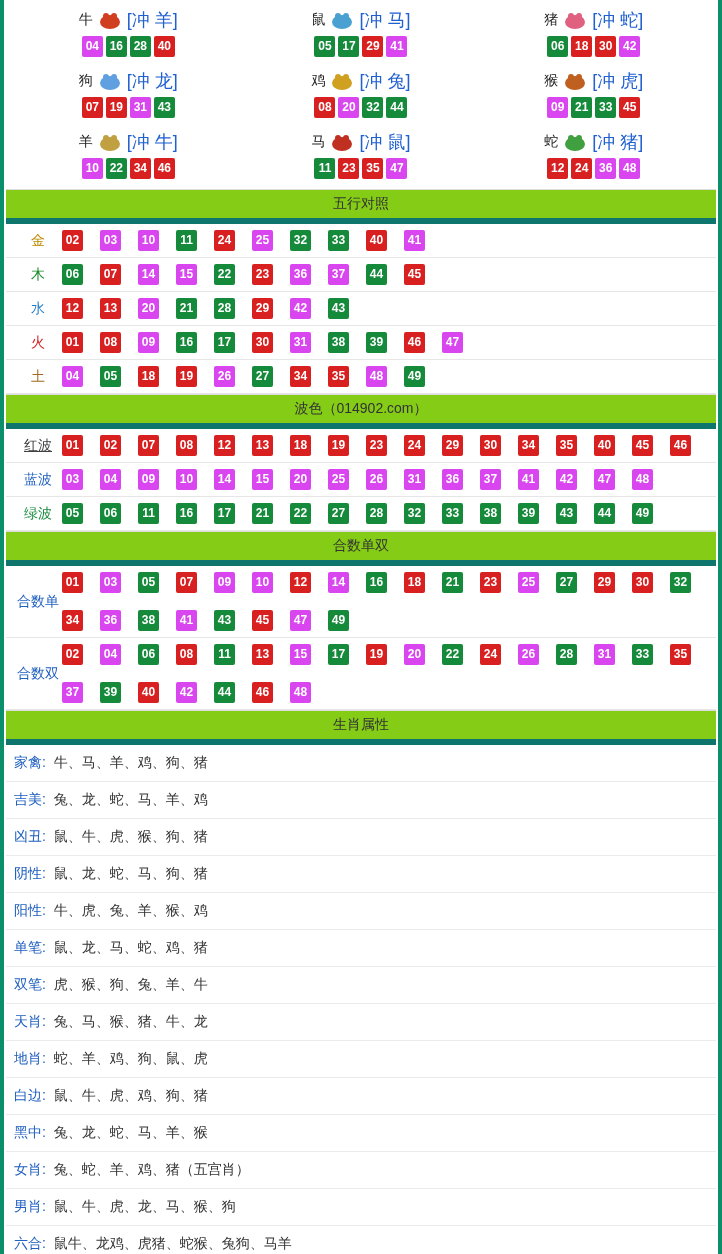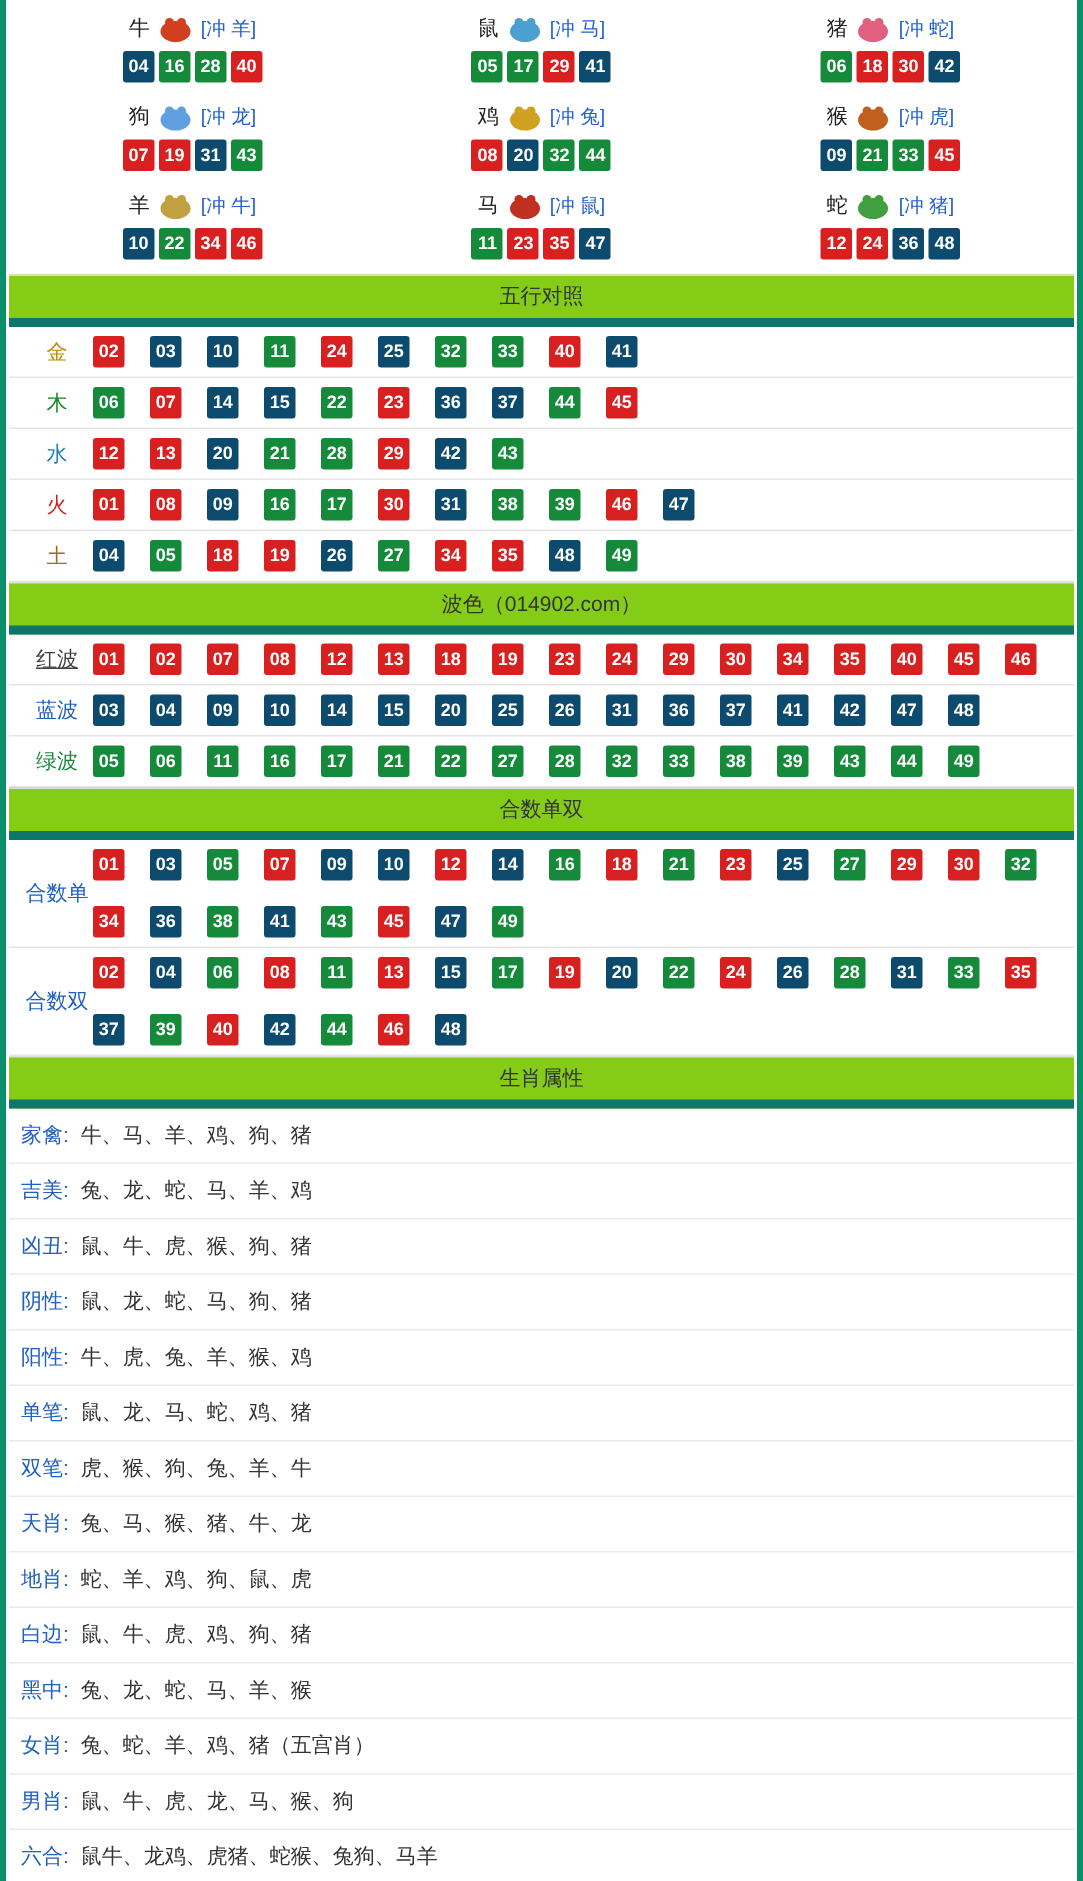--- a/index.html
+++ b/index.html
@@ -27,35 +27,35 @@
   }
   .zhead {
     display: inline-flex;
     align-items: center;
     justify-content: center;
     gap: 2px;
     margin-bottom: 4px;
   }
   .zname { font-size: 14px; color: #222; }
   .zicon { width: 30px; height: 22px; display: inline-block; }
-  .zchong { color: #2060d0; font-size: 13px; }
+  .zchong { color: #2060d0; font-size: 18px; }
   .ballrow { display: flex; justify-content: center; gap: 3px; flex-wrap: wrap; }
   .ball {
     display: inline-block;
     min-width: 21px;
     height: 21px;
     line-height: 21px;
     text-align: center;
     color: #fff;
     font-size: 12px;
     font-weight: bold;
     border-radius: 2px;
   }
   .b-red   { background: #d92020; }
-  .b-blue  { background: #0c4a6e; text-align: center; }
+  .b-blue  { background: #d946ef; text-align: center; }
   .b-green { background: #158a3a; }
 
   
   .sechdr {
     background: #84cc16;
     border-top: 1px solid #ddd;
     border-bottom: 6px solid #0f766e;
     text-align: center;
     padding: 5px 0;
     font-size: 14px;

